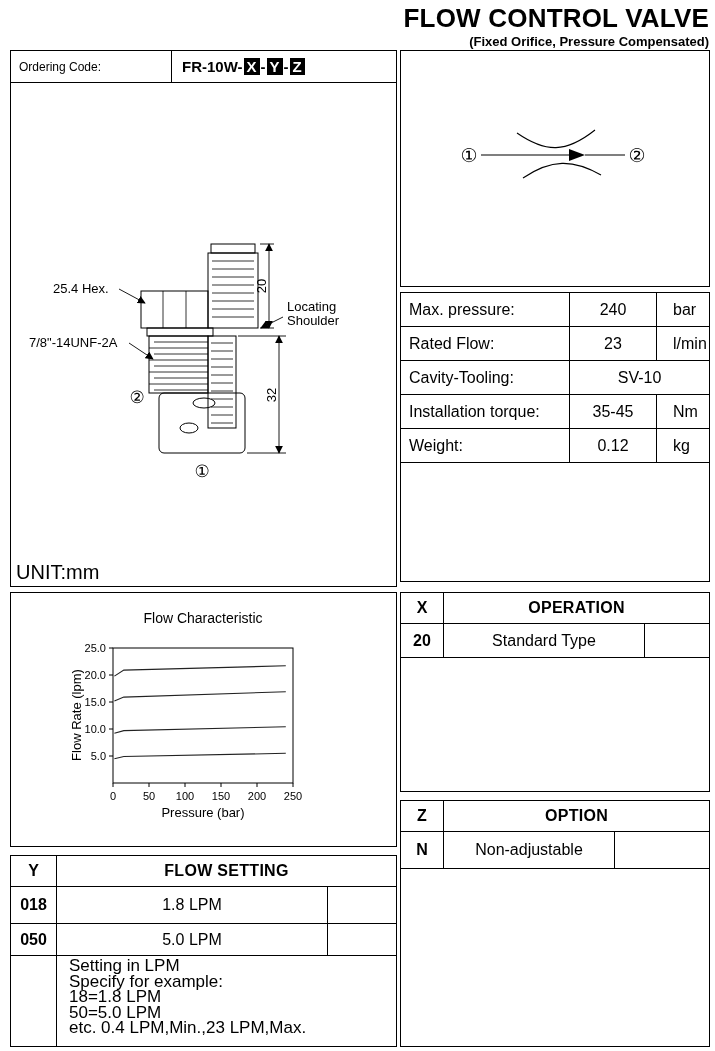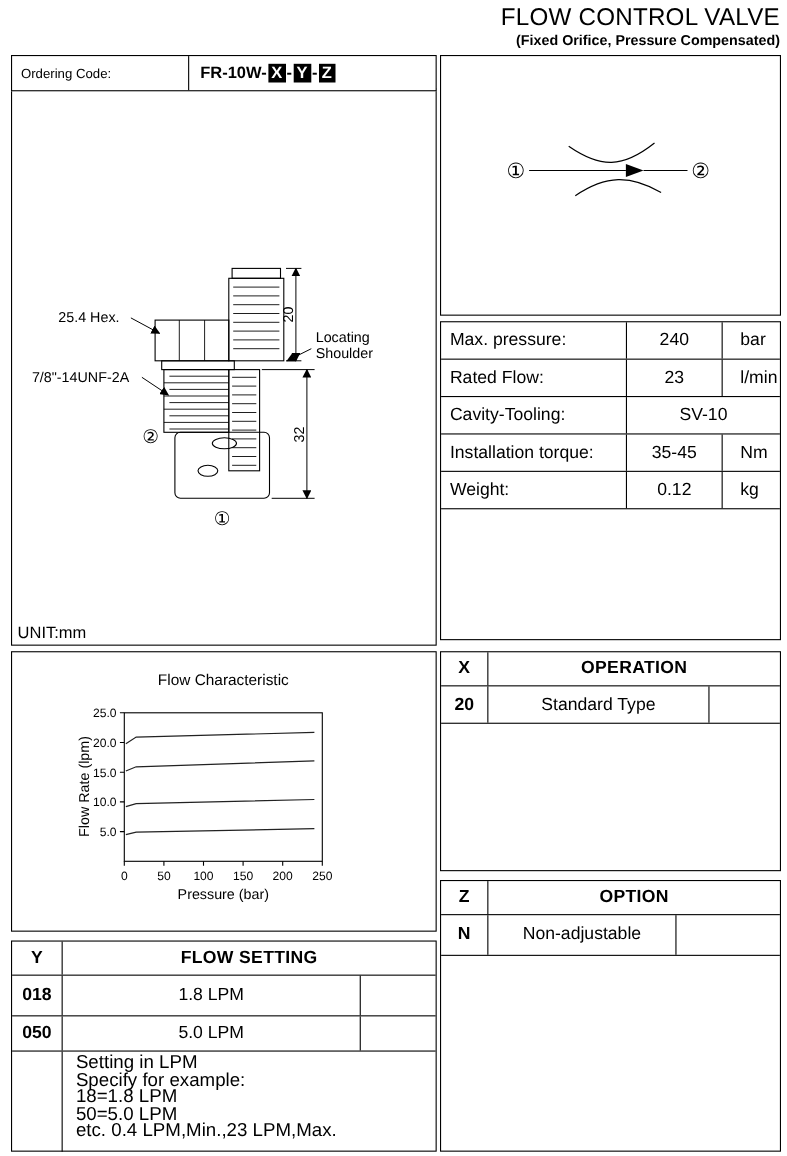--- a/index.html
+++ b/index.html
@@ -3,32 +3,32 @@
 <meta charset="utf-8">
 <style>
   html,body{margin:0;padding:0;}
   body{width:715px;height:1051px;position:relative;background:#fff;color:#000;
        font-family:"Liberation Sans",sans-serif;overflow:hidden;}
   .box{position:absolute;border:1px solid #000;background:#fff;}
   svg text{font-family:"Liberation Sans",sans-serif;fill:#000;}
 
   
   .hdr{position:absolute;left:250px;top:3px;right:6px;text-align:right;}
-  .hdr .title{font-size:22px;font-weight:normal;letter-spacing:.2px;}
+  .hdr .title{font-size:26px;font-weight:bold;letter-spacing:.2px;}
   .hdr .subtitle{font-size:13px;font-weight:bold;}
 
   
   .oc{left:10px;top:50px;width:385px;height:31px;display:flex;z-index:2;}
   .oc-label{width:152px;border-right:1px solid #000;font-size:12px;display:flex;align-items:center;padding-left:8px;}
   .oc-code{flex:1;display:flex;align-items:center;padding-left:10px;font-weight:bold;font-size:15px;}
   .inv{background:#000;color:#fff;padding:0 3px;margin:0 1px;}
 
   
   .drawbox{left:10px;top:80px;width:385px;height:505px;}
-  .unit{position:absolute;left:5px;bottom:2px;font-size:15px;}
+  .unit{position:absolute;left:5px;bottom:2px;font-size:20px;}
 
   
   .symbox{left:400px;top:50px;width:308px;height:235px;}
 
   
   .tdbox{left:400px;top:292px;width:308px;height:288px;}
   .td-title{height:28px;border-bottom:1px solid #000;font-weight:bold;font-size:16px;
             display:flex;align-items:center;justify-content:center;letter-spacing:.3px;}
   .td-row{display:flex;height:33px;border-bottom:1px solid #000;font-size:16px;align-items:stretch;}
   .td-label{width:160px;display:flex;align-items:center;padding-left:8px;}

